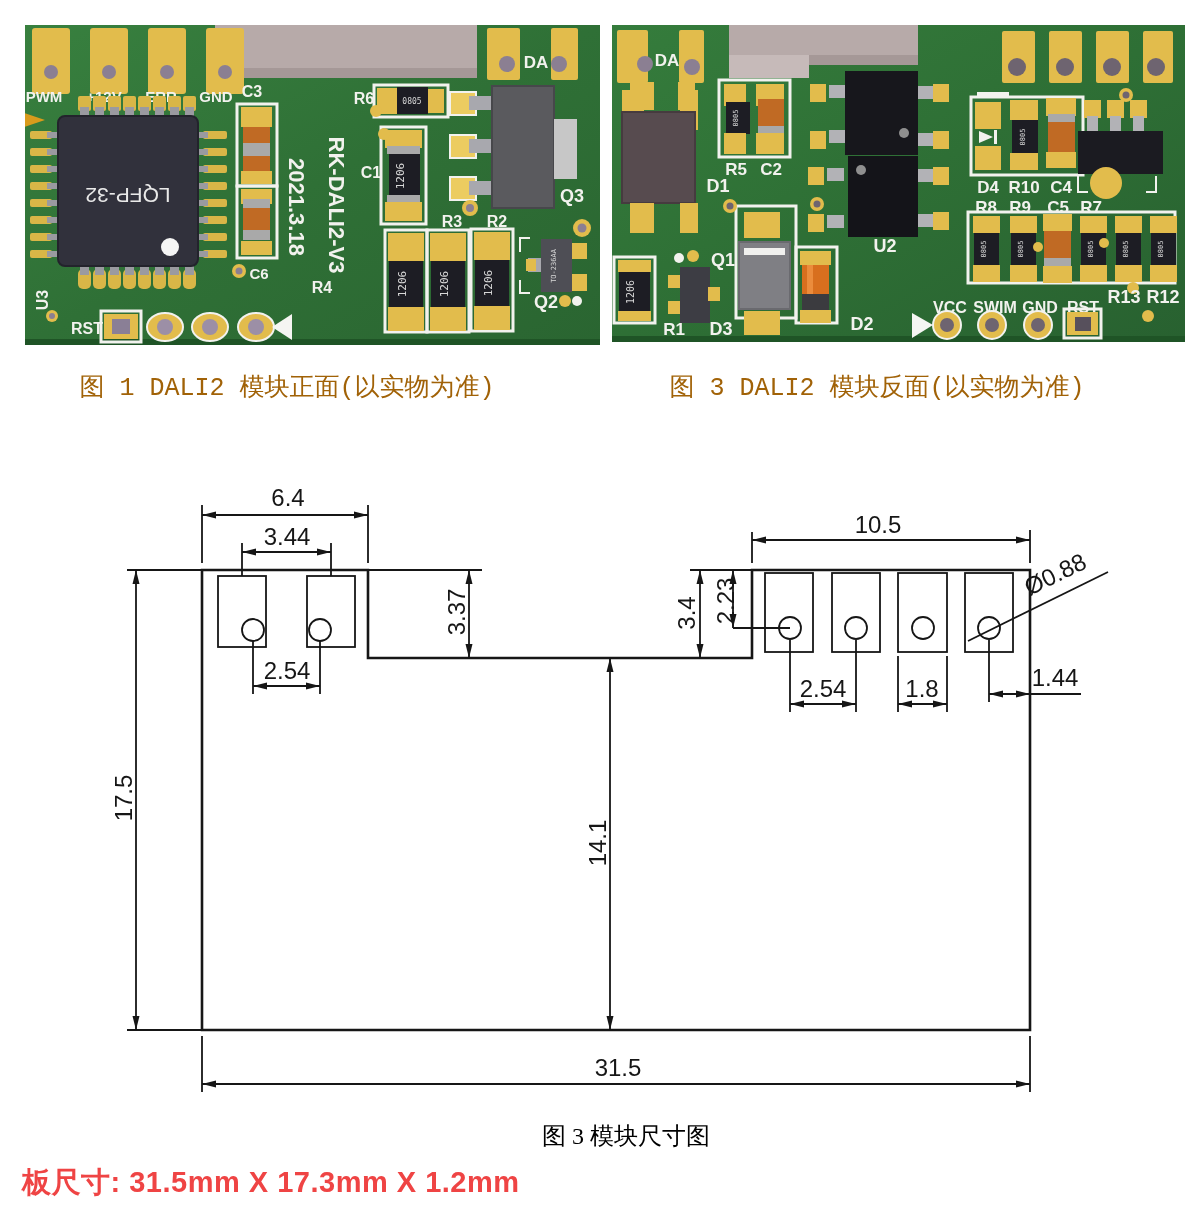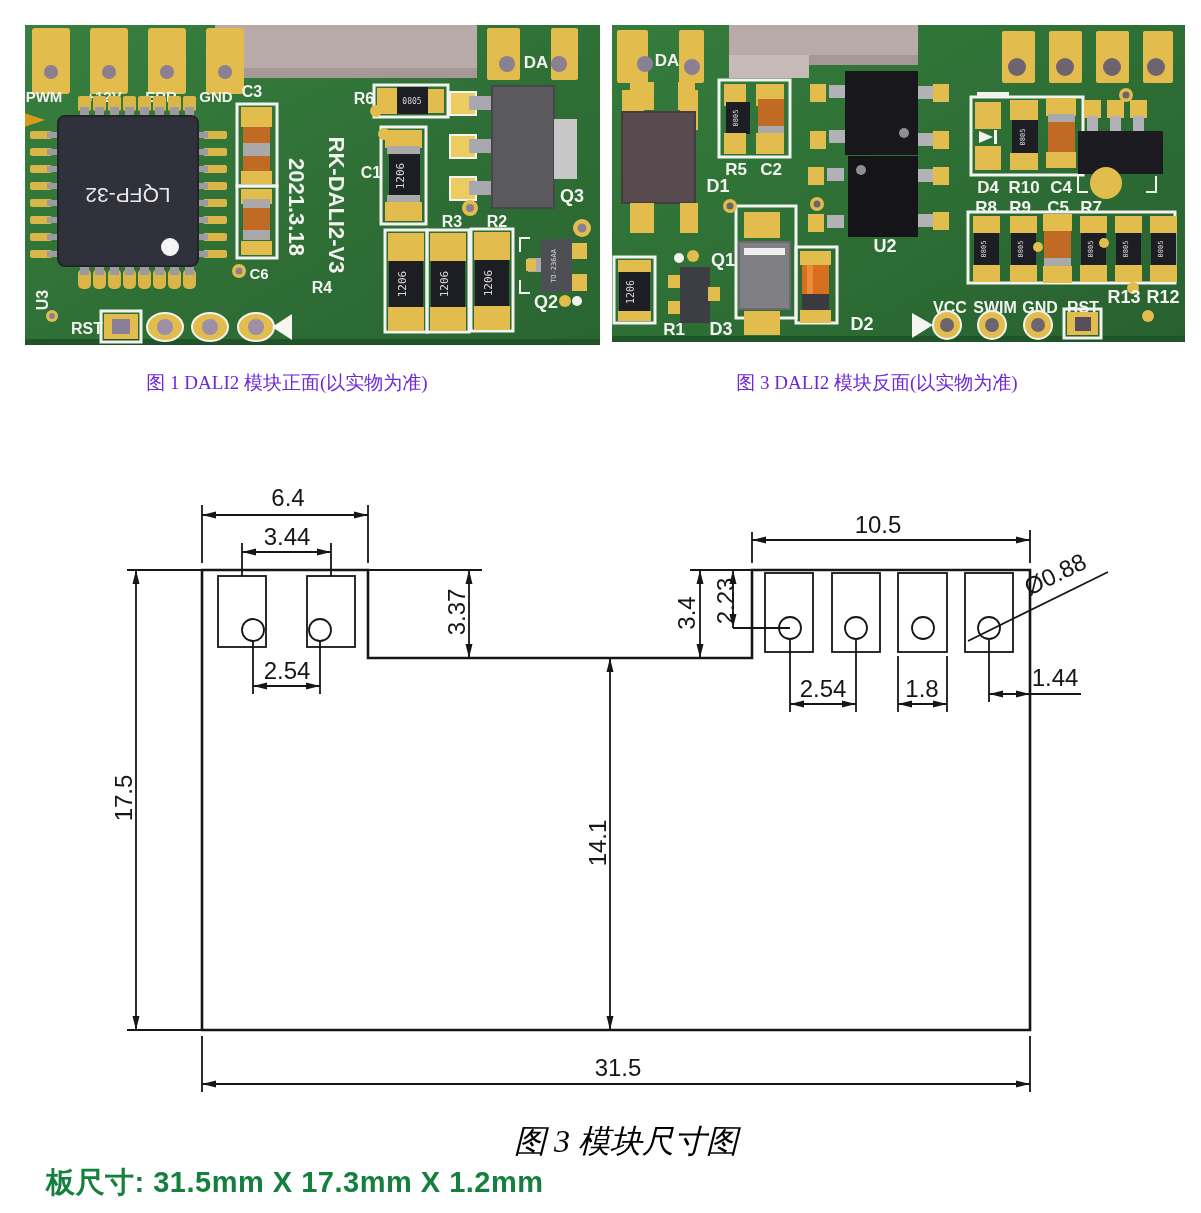--- a/index.html
+++ b/index.html
@@ -1,24 +1,24 @@
 <!DOCTYPE html>
 <html><head>
 <meta charset="utf-8">
 <style>
   html,body{margin:0;padding:0;background:#ffffff;}
   .page{position:relative;width:1201px;height:1213px;background:#ffffff;overflow:hidden;
         font-family:"Liberation Sans",sans-serif;}
   .photo{position:absolute;}
   .caption{position:absolute;transform:translateX(-50%);white-space:nowrap;
-           font-family:Liberation Serif, serif;font-size:19px;color:#6d28d9;}
+           font-family:Liberation Mono, monospace;font-size:25px;color:#a16207;}
   .caption3{position:absolute;transform:translateX(-50%);white-space:nowrap;
-           font-family:"Liberation Serif",serif;font-size:32px;color:#000;font-style:italic;}
+           font-family:"Liberation Serif",serif;font-size:24px;color:#000;}
   .boardsize{position:absolute;left:22px;top:1163px;font-size:29px;font-weight:600;
-           color:#15803d;font-family:"Liberation Sans",sans-serif;letter-spacing:0.5px;margin-left:24px;}
+           color:#ef4444;font-family:"Liberation Sans",sans-serif;letter-spacing:0.5px;}
   
   .gold{fill:#e2bc4c;}
   .goldl{fill:#eccc60;}
   .hole{fill:#8b7f92;}
   .holed{fill:#6e6470;}
   .silk{fill:none;stroke:#f2f2ee;stroke-width:3;}
   .silkthin{fill:none;stroke:#f2f2ee;stroke-width:2;}
   .stext{fill:#f2f2ee;font-family:"Liberation Sans",sans-serif;font-weight:bold;}
   .blackc{fill:#1d1d24;}
   .graylead{fill:#a8a8ae;}

